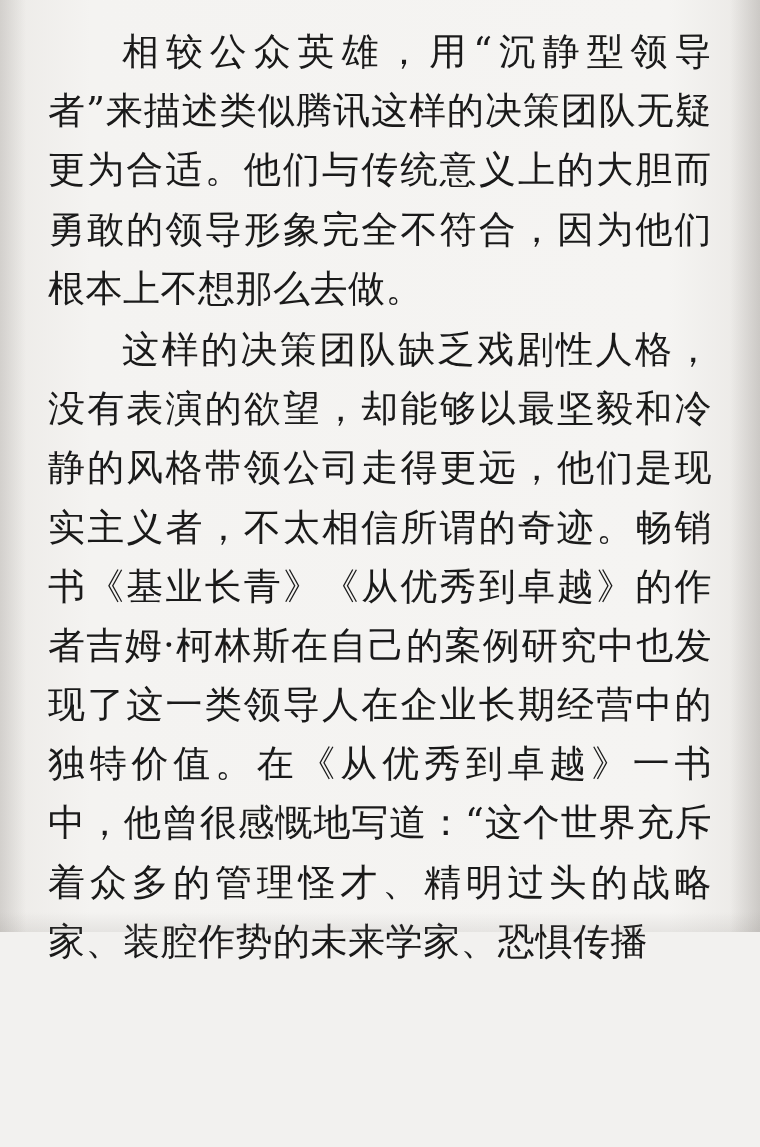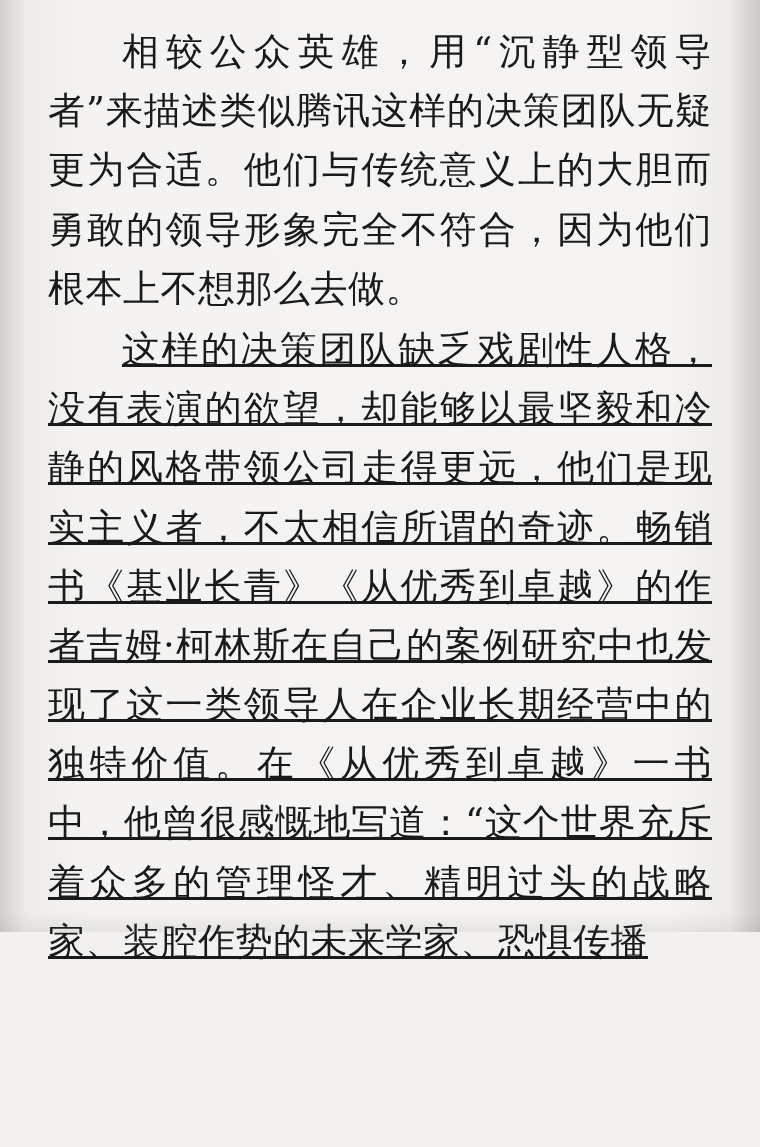--- a/index.html
+++ b/index.html
@@ -30,21 +30,20 @@
     font-size: 37px;
     line-height: 1.60;
     letter-spacing: 0.5px;
     text-align: justify;
     text-justify: inter-ideograph;
     font-weight: 500;
     font-family: "DejaVu Serif", "Liberation Serif", serif;
   }
   .para:last-child {
     margin-bottom: 0;
-    text-decoration: underline;
   }
   
   .vignette-left {
     position: absolute;
     top: 0; left: 0;
     width: 26px; height: 100%;
     background: linear-gradient(90deg, rgba(120,115,110,0.22), rgba(120,115,110,0));
     pointer-events: none;
   }
   .vignette-right {

